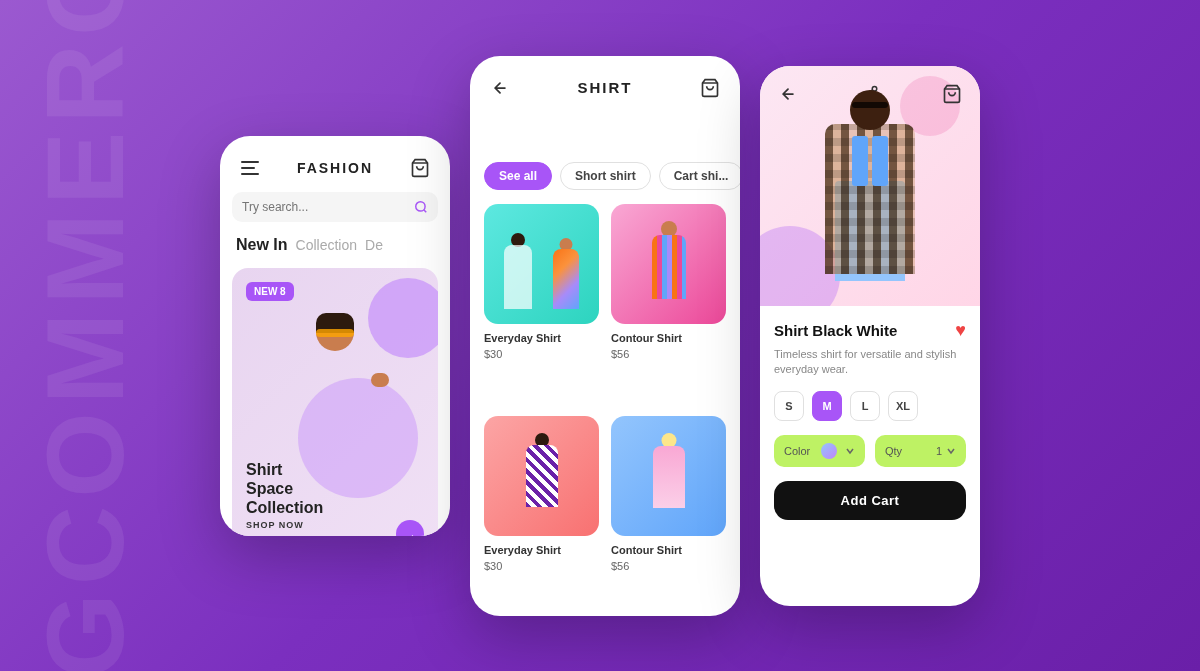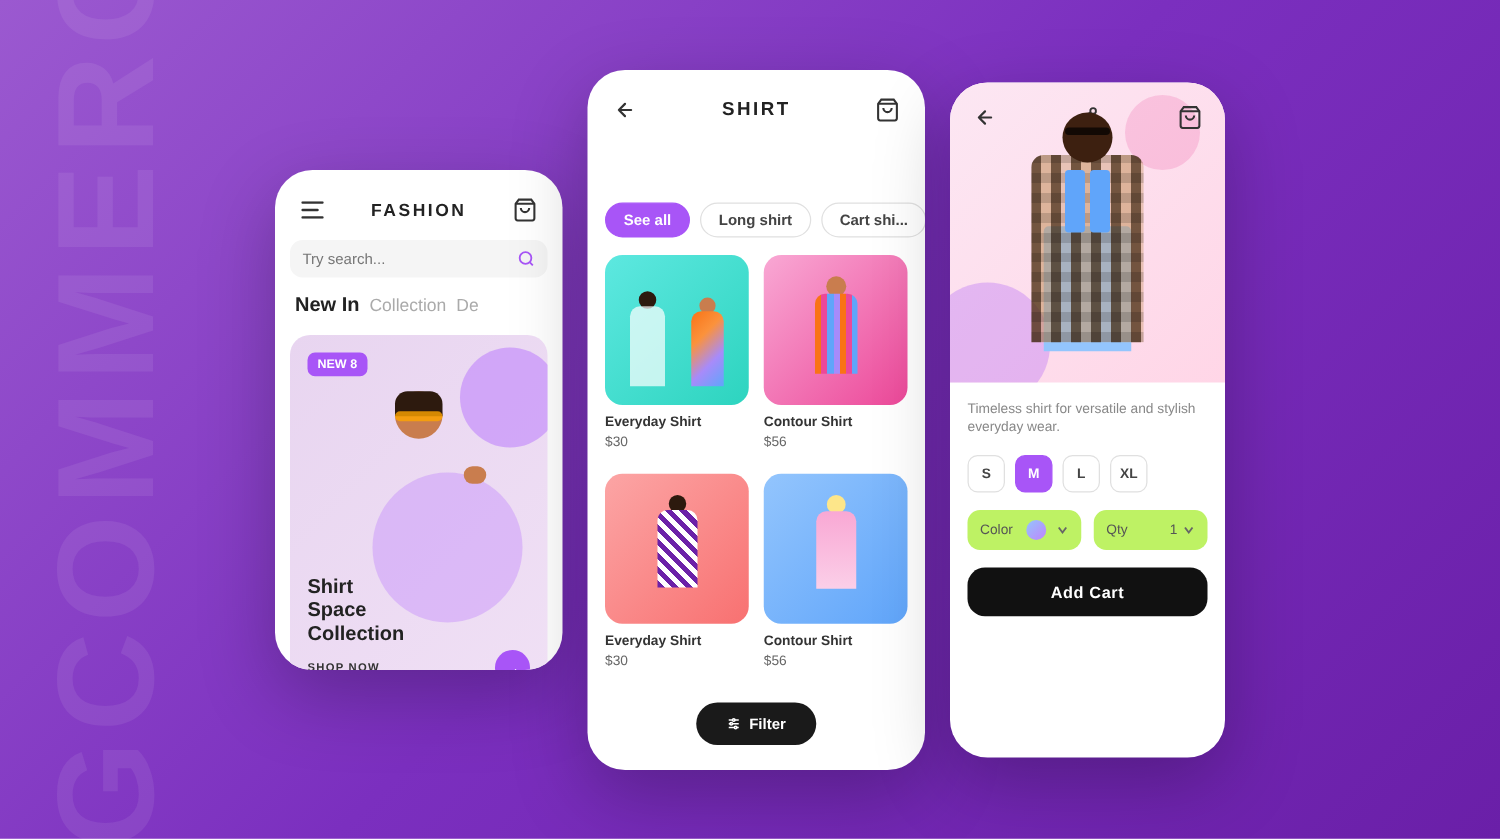--- a/index.html
+++ b/index.html
@@ -155,23 +155,21 @@
       font-weight: 800;
       color: #222;
       line-height: 1.2;
     }
     .p1-banner-btn {
       position: absolute;
       bottom: 10px;
       left: 14px;
       right: 14px;
       display: flex;
-      align-items: center;
       justify-content: space-between;
-      text-decoration: underline;
     }
     .p1-shop-label {
       font-size: 9px;
       font-weight: 700;
       letter-spacing: 1px;
       color: #333;
     }
     .p1-arrow-btn {
       width: 28px;
       height: 28px;
@@ -509,21 +507,21 @@
         <div class="icon-btn">
           <svg width="20" height="20" viewBox="0 0 24 24" fill="none" stroke="#333" stroke-width="2">
             <path d="M6 2L3 6v14a2 2 0 002 2h14a2 2 0 002-2V6l-3-4z"></path>
             <line x1="3" y1="6" x2="21" y2="6"></line>
             <path d="M16 10a4 4 0 01-8 0"></path>
           </svg>
         </div>
       </div>
       <div class="p2-filters">
         <div class="filter-pill active">See all</div>
-        <div class="filter-pill">Long shirt</div>
+        <div class="filter-pill">Short shirt</div>
         <div class="filter-pill">Cart shi...</div>
       </div>
       <div class="p2-grid">
 
         <div class="p2-product">
           <div class="p2-product-img product-img-teal">
             <div style="display:flex;gap:8px;align-items:flex-end;height:100%;padding-bottom:6px;">
 
               <div style="position:relative;width:40px;height:85px;">
                 <div style="width:14px;height:14px;border-radius:50%;background:#2d1a0e;position:absolute;top:0;left:50%;transform:translateX(-50%);"></div>
@@ -564,36 +562,20 @@
         <div class="p2-product">
           <div class="p2-product-img product-img-blue">
             <div style="position:relative;width:50px;height:90px;">
               <div style="width:15px;height:15px;border-radius:50%;background:#fde68a;position:absolute;top:2px;left:50%;transform:translateX(-50%);"></div>
               <div style="width:32px;height:62px;border-radius:8px 8px 0 0;background:linear-gradient(180deg,#f9a8d4,#fbcfe8);position:absolute;top:15px;left:50%;transform:translateX(-50%);"></div>
             </div>
           </div>
           <div class="p2-product-name">Contour Shirt</div>
           <div class="p2-product-price">$56</div>
         </div>
-      </div>
-      <div style="display:flex;justify-content:center;padding:10px 0;">
-        <button class="p2-filter-btn">
-          <svg width="12" height="12" viewBox="0 0 24 24" fill="none" stroke="white" stroke-width="2.5">
-            <line x1="4" y1="6" x2="11" y2="6"></line>
-            <line x1="13" y1="6" x2="20" y2="6"></line>
-            <circle cx="12" cy="6" r="2"></circle>
-            <line x1="4" y1="12" x2="7" y2="12"></line>
-            <line x1="9" y1="12" x2="20" y2="12"></line>
-            <circle cx="8" cy="12" r="2"></circle>
-            <line x1="4" y1="18" x2="14" y2="18"></line>
-            <line x1="16" y1="18" x2="20" y2="18"></line>
-            <circle cx="15" cy="18" r="2"></circle>
-          </svg>
-          <span>Filter</span>
-        </button>
       </div>
     </div>
   </div>
 
   <div class="phone phone-3">
     <div class="phone-3-inner">
       <div class="p3-hero">
         <div class="p3-hero-blob"></div>
         <div class="p3-hero-blob2"></div>
         <div class="p3-header">
@@ -628,20 +610,24 @@
 
           <div style="width:90px;height:150px;border-radius:10px 10px 0 0;position:absolute;top:38px;left:50%;transform:translateX(-50%);background:repeating-linear-gradient(0deg,rgba(0,0,0,0.15) 0px,rgba(0,0,0,0.15) 8px,transparent 8px,transparent 16px),repeating-linear-gradient(90deg,rgba(80,50,20,0.8) 0px,rgba(80,50,20,0.8) 8px,rgba(200,150,100,0.6) 8px,rgba(200,150,100,0.6) 16px,rgba(80,50,20,0.8) 16px,rgba(80,50,20,0.8) 24px,rgba(200,150,100,0.4) 24px,rgba(200,150,100,0.4) 32px);overflow:hidden;z-index:2;"></div>
 
           <div style="width:70px;height:100px;border-radius:4px 4px 0 0;position:absolute;top:95px;left:50%;transform:translateX(-50%);background:#93c5fd;z-index:1;"></div>
 
           <div style="width:16px;height:50px;background:#60a5fa;border-radius:3px;position:absolute;top:50px;left:calc(50% - 18px);z-index:3;"></div>
           <div style="width:16px;height:50px;background:#60a5fa;border-radius:3px;position:absolute;top:50px;right:calc(50% - 18px);z-index:3;"></div>
         </div>
       </div>
       <div class="p3-info">
+        <div class="p3-name-row">
+          <span class="p3-name">Shirt Black White</span>
+          <span class="p3-heart">♥</span>
+        </div>
         <div class="p3-desc">Timeless shirt for versatile and stylish everyday wear.</div>
         <div class="p3-sizes">
           <div class="size-btn">S</div>
           <div class="size-btn active">M</div>
           <div class="size-btn">L</div>
           <div class="size-btn">XL</div>
         </div>
         <div class="p3-options">
           <div class="option-select">
             <span>Color</span>

